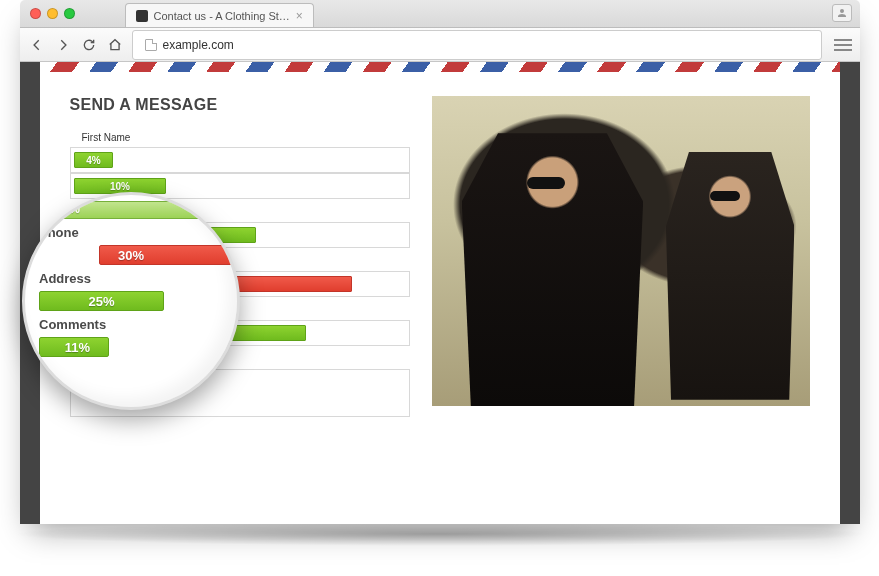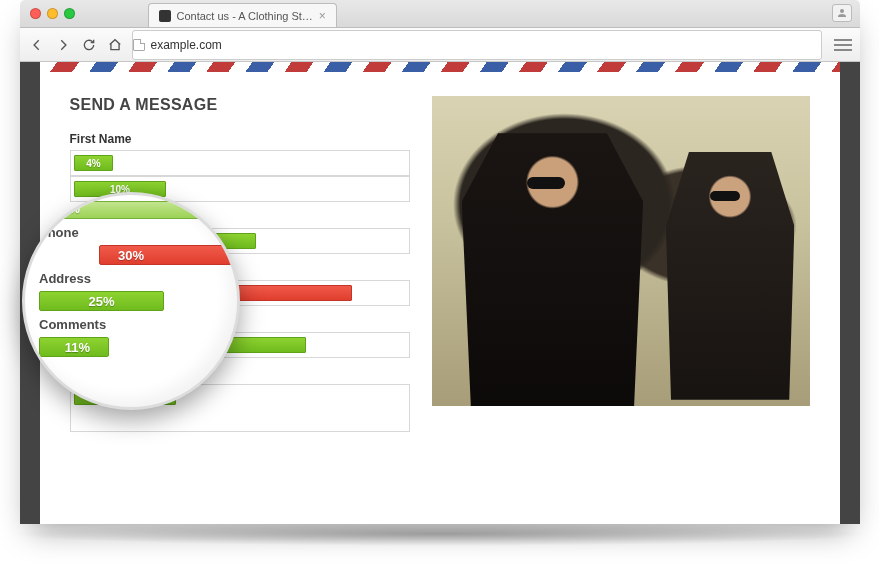--- a/index.html
+++ b/index.html
@@ -4,43 +4,43 @@
 <style>
 * { box-sizing: border-box; margin: 0; padding: 0; }
 body { font-family: Arial, Helvetica, sans-serif; background: #fff; width: 879px; height: 576px; overflow: hidden; position: relative; }
 
 
 .browser-window { width: 840px; margin: 0 auto; background: #fff; border-radius: 5px 5px 0 0; box-shadow: 0 15px 30px -10px rgba(0,0,0,.4); position: relative; }
 .tab-bar { height: 28px; background: linear-gradient(#e8e8e8,#d9d9d9); border-radius: 5px 5px 0 0; border-bottom: 1px solid #bcbcbc; position: relative; }
 .mac-controls { position: absolute; left: 10px; top: 8px; display: flex; gap: 6px; }
 .mac-dot { width: 11px; height: 11px; border-radius: 50%; border: 1px solid rgba(0,0,0,.2); }
 .mac-red{background:#ff5f57}.mac-yellow{background:#ffbd2e}.mac-green{background:#28c940}
-.tab { position: absolute; left: 128px; bottom: 0; display: flex; align-items: center; gap: 6px; height: 24px; background: #f7f7f7; border: 1px solid #bcbcbc; border-bottom: none; border-radius: 4px 4px 0 0; padding: 0 10px; font-size: 11px; color: #555; }
+.tab { position: absolute; left: 105px; bottom: 0; display: flex; align-items: center; gap: 6px; height: 24px; background: #f7f7f7; border: 1px solid #bcbcbc; border-bottom: none; border-radius: 4px 4px 0 0; padding: 0 10px; font-size: 11px; color: #555; }
 .favicon { width: 12px; height: 12px; background: #333; border-radius: 2px; }
 .incognito-badge { position: absolute; right: 8px; top: 4px; width: 20px; height: 18px; background: #f2f2f2; border: 1px solid #bbb; border-radius: 3px; }
 .incognito-badge svg { width:12px; height:12px; margin:2px 3px; fill:#999; }
 
 .url-bar { height: 34px; background: linear-gradient(#fbfbfb,#eeeeee); border-bottom: 1px solid #c6c6c6; display: flex; align-items: center; padding: 0 8px; gap: 8px; }
 .nav-btn { width: 18px; height: 18px; display:flex; align-items:center; justify-content:center; color:#555; cursor:pointer; }
-.url-input { flex:1; height:30px; background:#fff; border:1px solid #ccc; border-radius:3px; display:flex; align-items:center; gap:6px; padding:0 0; font-size:12px; color:#333; }
+.url-input { flex:1; height:30px; background:#fff; border:1px solid #ccc; border-radius:3px; display:flex; align-items:center; gap:6px; padding:0 12px; font-size:12px; color:#333; }
 .page-icon { width:12px; height:12px; border:1px solid #aaa; border-radius:1px; position:relative; }
 .page-icon:after{content:"";position:absolute;right:-1px;top:-1px;width:4px;height:4px;background:#fff;border-left:1px solid #aaa;border-bottom:1px solid #aaa;}
 .menu-icon { width:18px; display:flex; flex-direction:column; gap:3px; margin-left:4px; cursor:pointer; }
 .menu-icon span{height:2px;background:#888;}
 
 
 .viewport { height: 462px; background: #444; padding: 0 20px; position: relative; overflow: hidden; }
 .page { background:#fff; height: 100%; padding: 0; position: relative; }
 .airmail { height: 10px; background: repeating-linear-gradient(125deg,#fff 0 14px,#c23b3b 14px 32px,#fff 32px 46px,#3b5fa6 46px 64px); }
 .content { padding: 24px 30px; display:flex; gap: 22px; }
 .form-col { flex: 0 0 340px; }
 .img-col { flex: 1; }
 
 h2 { font-size: 16px; color:#444; font-weight:700; margin-bottom: 18px; letter-spacing: .3px; }
-.field-label { font-size: 12px; font-weight:700; color:#333; margin: 8px 0 4px; }
+.field-label { font-size: 10px; font-weight:400; color:#333; margin: 8px 12px 4px; }
 .field-box { border:1px solid #d8d8d8; height: 26px; background:#fff; position:relative; }
 .bar { height:16px; position:relative; display:flex; align-items:center; margin:4px 3px; }
 .bar .fill { height:100%; border-radius:1px; }
 .bar .pct { position:absolute; font-size:10px; font-weight:700; color:#fff; left:50%; transform:translateX(-50%); text-shadow: 0 1px 1px rgba(0,0,0,.25); }
 .green { background: linear-gradient(#8ed330,#6fbb1e); border:1px solid #5fa318; }
 .red   { background: linear-gradient(#f05a4a,#e03e2e); border:1px solid #c33529; }
 
 .submit-btn { margin-top: 16px; background: linear-gradient(#3c9ee6,#2c86d3); border:1px solid #2a78bd; color:#fff; font-size:12px; padding: 8px 14px; border-radius:3px; cursor:pointer; font-weight:600; box-shadow: 0 1px 0 rgba(255,255,255,.3) inset; }
 
 .hero-img { width:100%; height: 310px; background:

